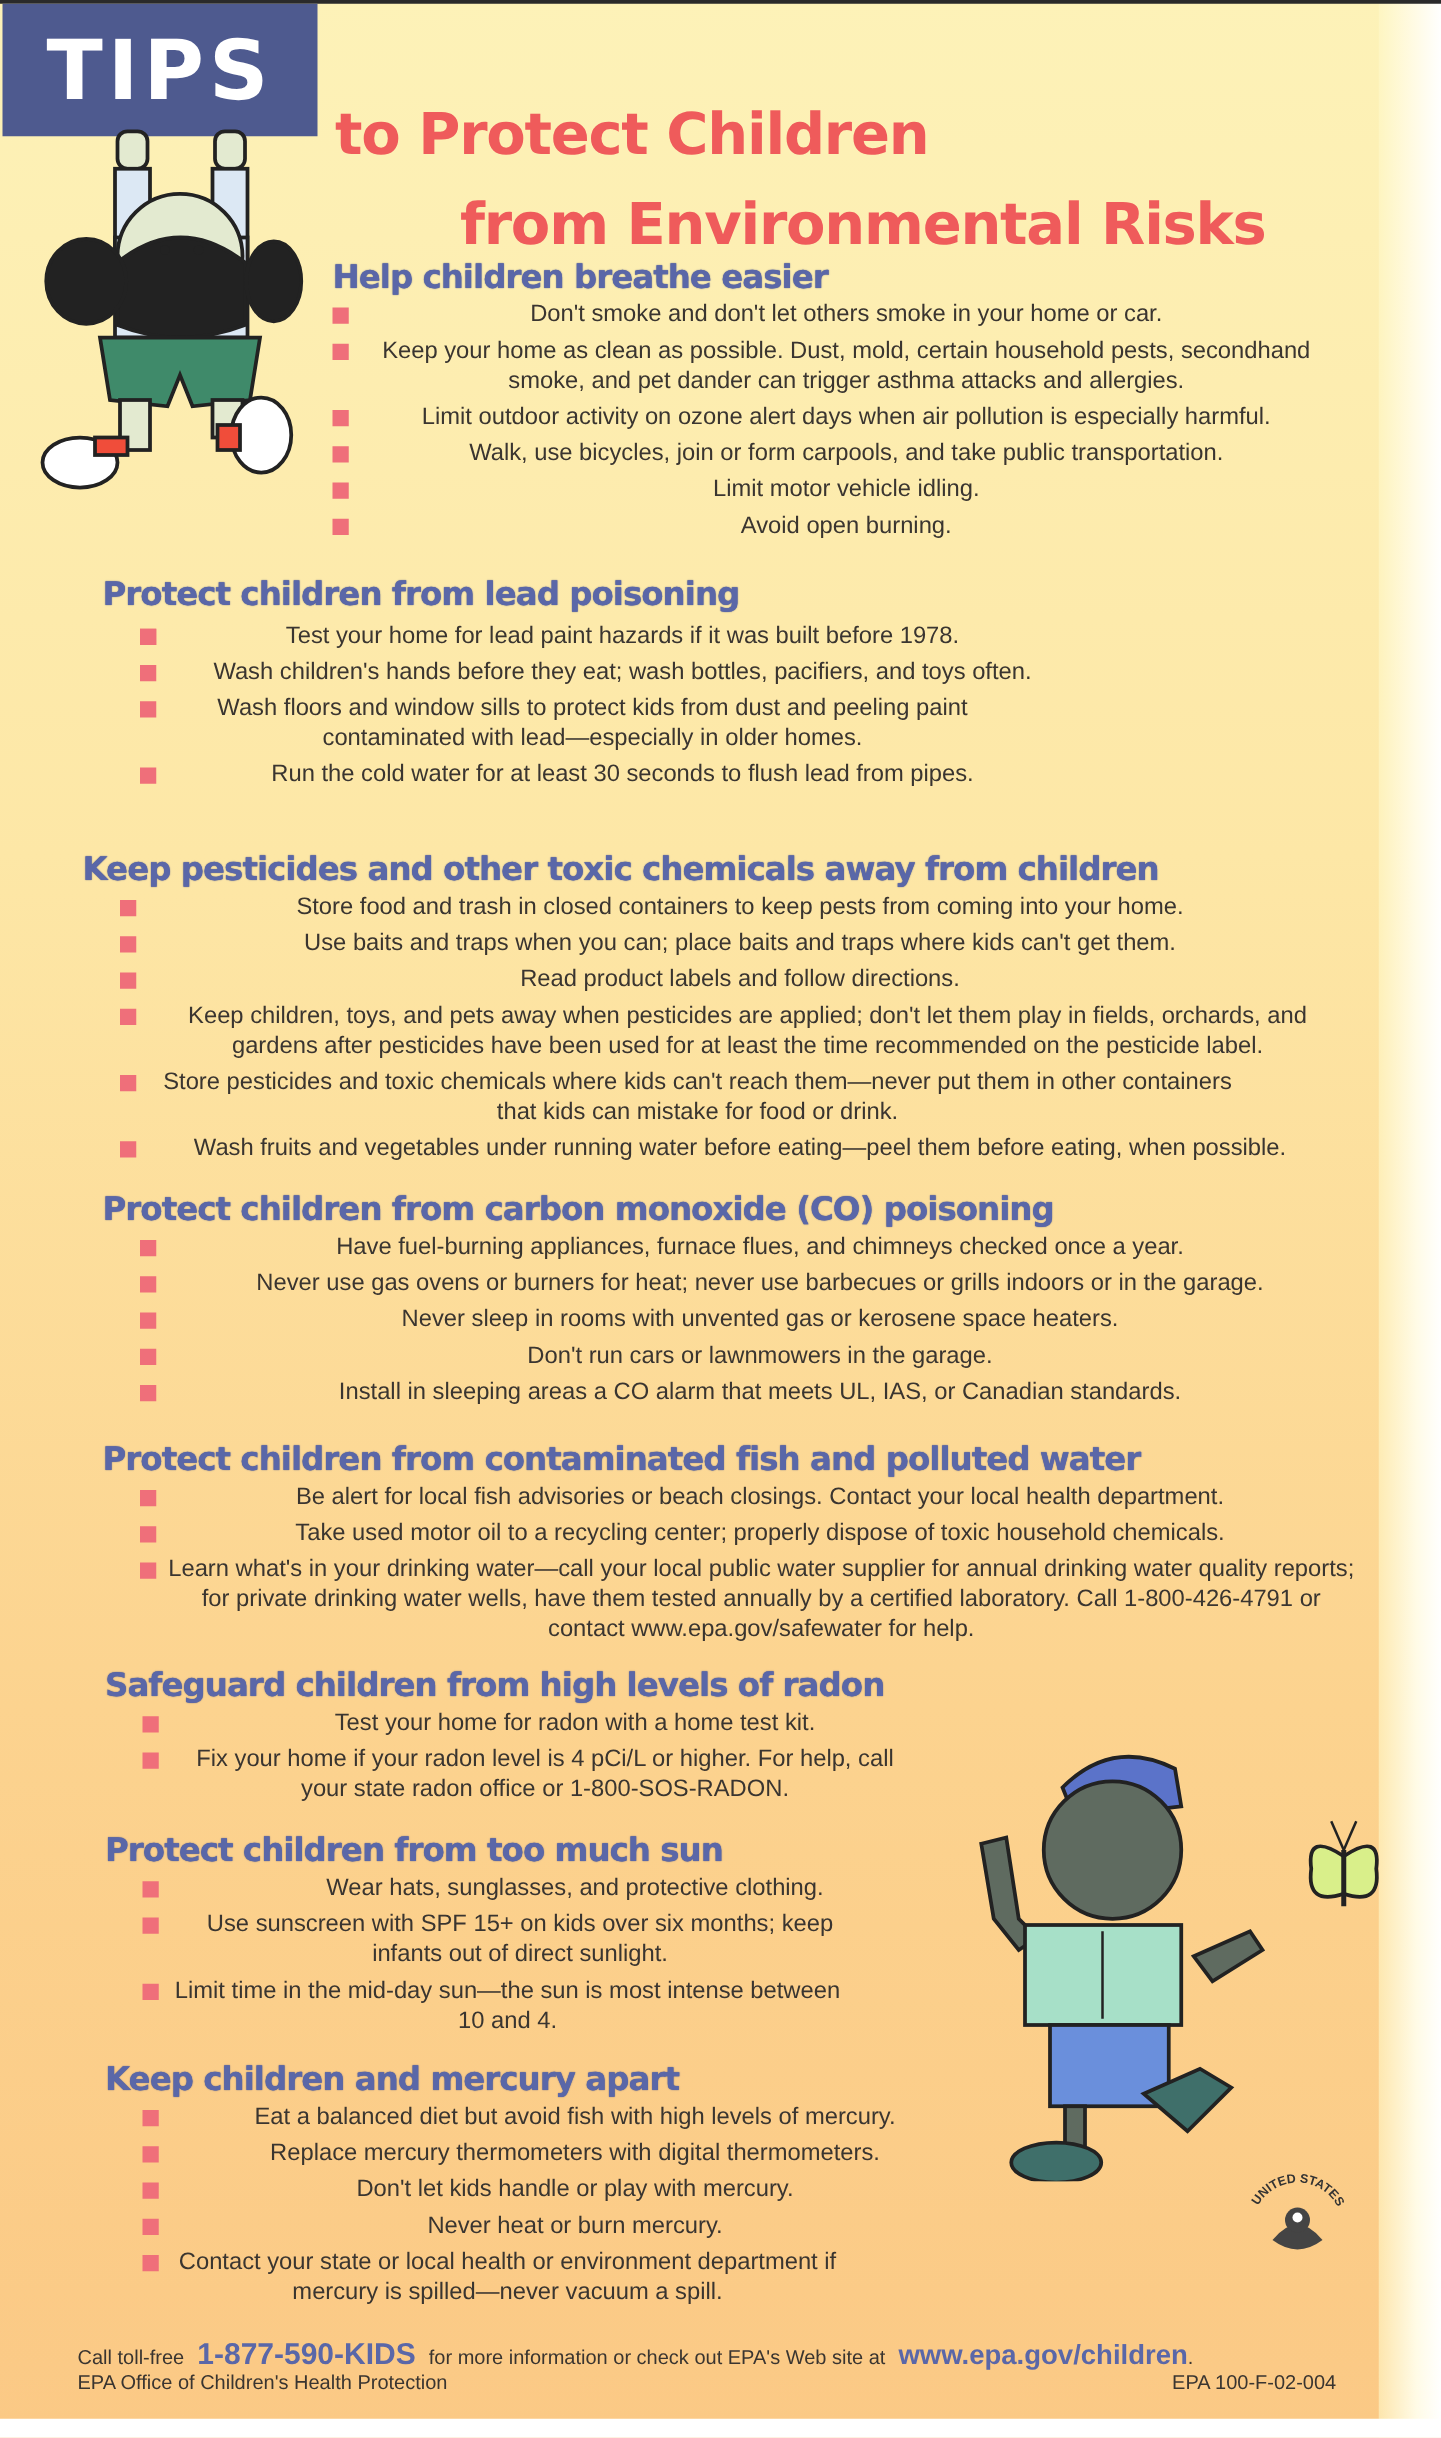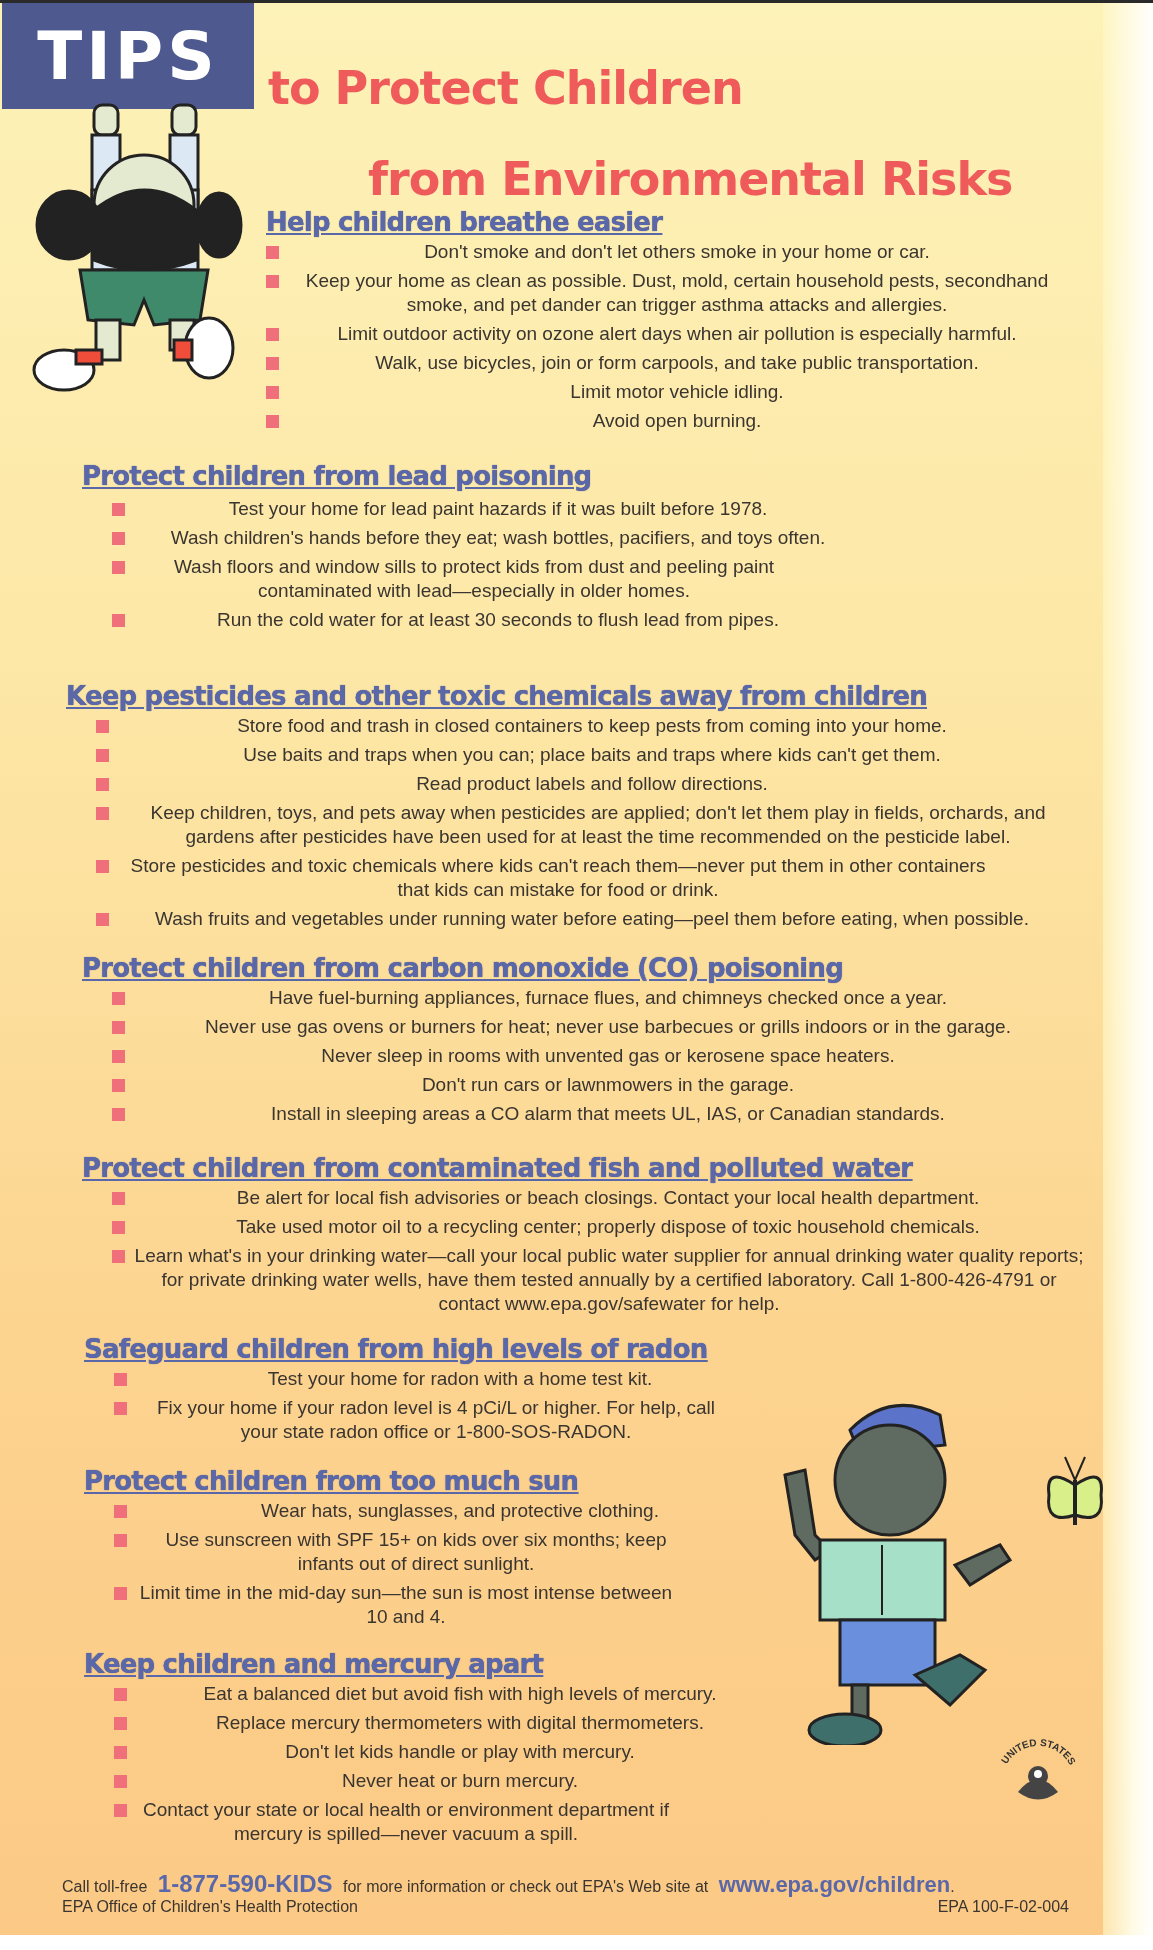--- a/index.html
+++ b/index.html
@@ -26,30 +26,29 @@
   }
   .tips-box span {
     color:#fff; font-weight:900; font-size:66px; letter-spacing:4px;
     font-family: "DejaVu Sans", sans-serif;
   }
   .title {
     position:absolute; color:#ef5b5b; font-weight:900;
     font-family:"DejaVu Sans", sans-serif; font-size:46px; letter-spacing:-1px;
     white-space:nowrap;
   }
-  .title.l1 { left: 268px; top: 61px; }
+  .title.l1 { left: 268px; top: 80px; }
   .title.l2 { left: 368px; top: 116px; margin-top: 36px; }
 
   .section { position:absolute; }
   .section h2 {
     margin:0; color:#5a67a8; font-weight:900;
     font-family:"DejaVu Sans", sans-serif; font-size:26px; letter-spacing:-0.8px;
     white-space:nowrap; line-height:32px;
     text-shadow: 0 0 1px #3e4a86;
-    text-decoration: underline;
   }
   .section ul { list-style:none; margin:2px 0 0 0; padding:0;text-align:center; }
   .section li {
     position:relative; color:#3a3530; font-size:19px; line-height:24px;
     padding-left:22px; margin-bottom:5px;
   }
   .section li .bullet {
     position:absolute; left:0; top:6px; width:13px; height:13px; background:#ef6f7a;
   }
   .footer-line1 { position:absolute; left:62px; top:1870px; color:#3a3530; font-size:16px; white-space:nowrap; }

